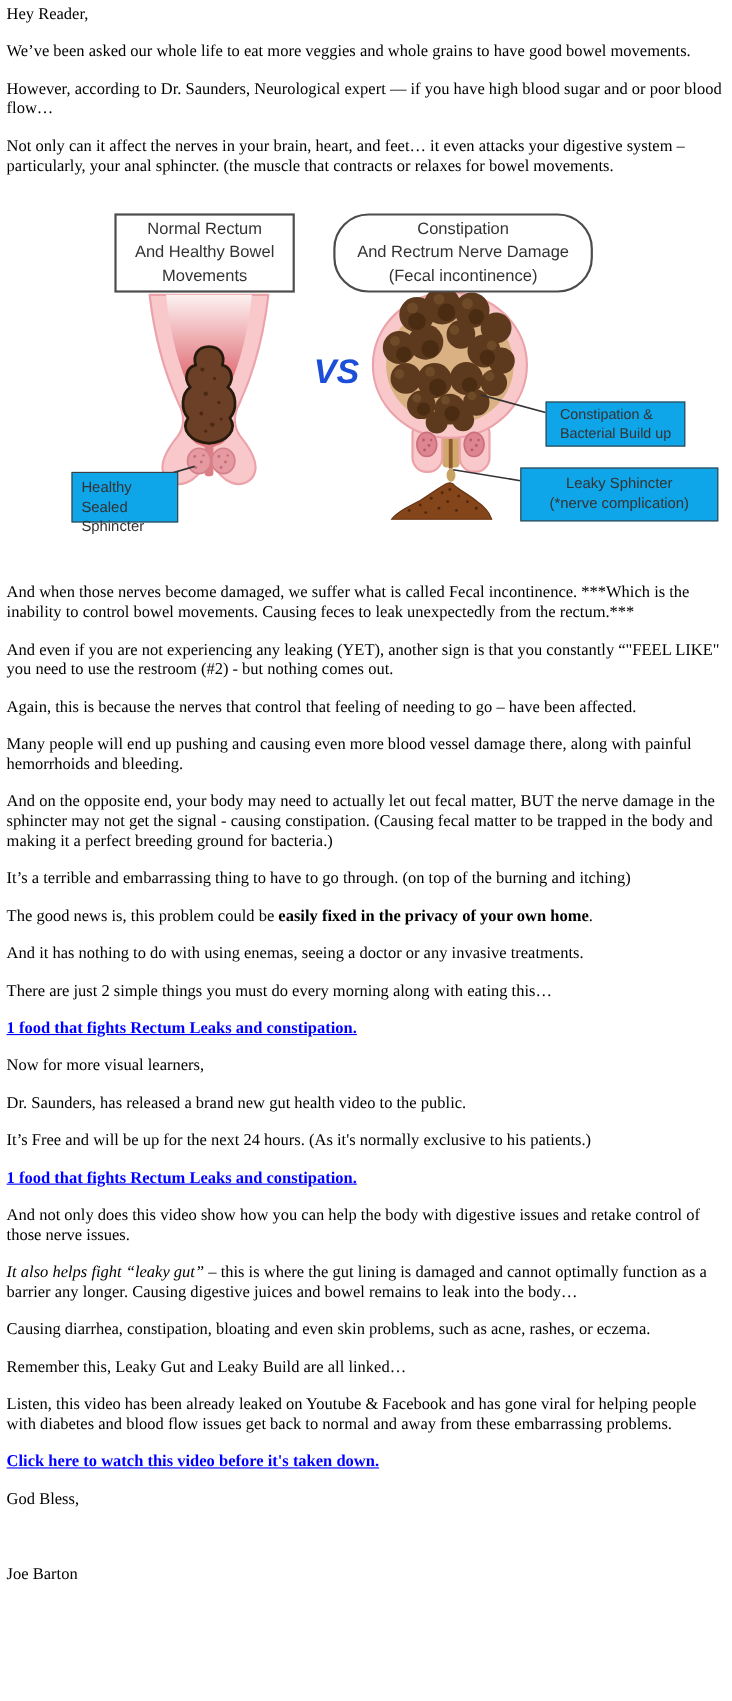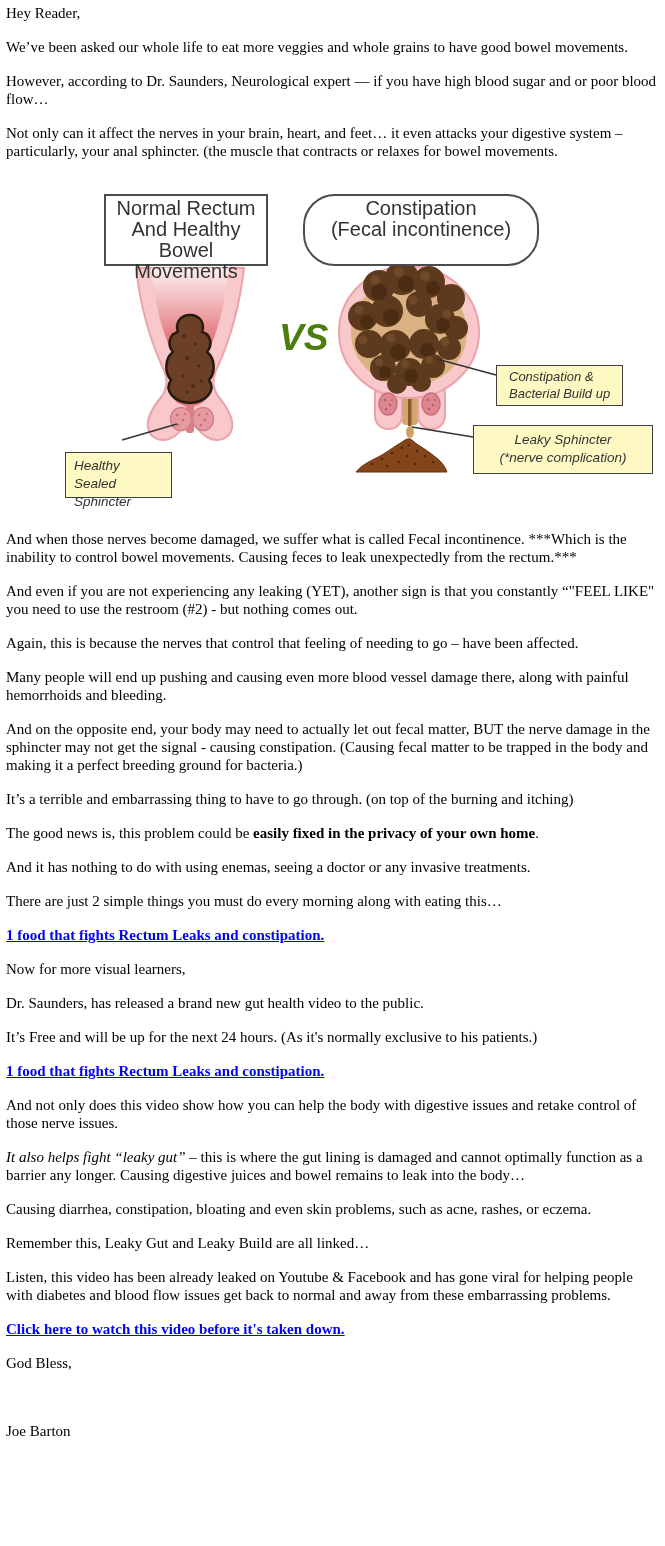--- a/index.html
+++ b/index.html
@@ -6,28 +6,28 @@
   body{font-family:"Liberation Serif","DejaVu Serif",serif;font-size:15px;line-height:18px;}
   .email{width:665px;box-sizing:border-box;padding:4px 6px 10px 6px;}
   .email p{margin:16px 0 0 0;}
   [data-list="intro"] p:first-child{margin-top:0;}
   a.doc-link{color:#0000ff;font-weight:bold;text-decoration:underline;cursor:pointer;}
   
   figure.diagram{position:relative;width:606px;height:338px;margin:16px 0 0 51px;padding:0;background:#ffffff;}
   figure.diagram svg{position:absolute;left:0;top:0;}
   .tbox{position:absolute;background:#fff;border:2px solid #4c4c4c;box-sizing:border-box;
         font-family:"Liberation Sans","DejaVu Sans",sans-serif;color:#333;text-align:center;
-        font-size:20px;line-height:21px;padding-top:2px;}
-  .cbox{position:absolute;background:#fef9c3;border:1.5px solid #3f3f3f;box-sizing:border-box;
+        font-size:15px;line-height:21px;padding-top:2px;}
+  .cbox{position:absolute;background:#0ea5e9;border:1.5px solid #3f3f3f;box-sizing:border-box;
         font-family:"Liberation Sans","DejaVu Sans",sans-serif;color:#333;
-        font-size:13.5px;line-height:18px;font-style:italic;}
+        font-size:13.5px;line-height:18px;}
   .cbox.centered{text-align:center;}
-  #vs-label{position:absolute;left:222px;top:147px;width:54px;
+  #vs-label{position:absolute;left:222px;top:147px;width:54px;text-align:center;
         font-family:"Liberation Sans","DejaVu Sans",sans-serif;font-weight:bold;font-style:italic;
-        font-size:37px;line-height:30px;color:#4d7c0f;}
+        font-size:31px;line-height:30px;color:#1d4ed8;}
 </style>
 </head>
 <body>
 
 <div class="email">
 
   <div data-list="intro">
       <p><span>Hey Reader,</span></p>
       <p><span>We’ve been asked our whole life to eat more veggies and whole grains to have good bowel movements.</span></p>
       <p><span>However, according to Dr. Saunders, Neurological expert — if you have high blood sugar and or poor blood flow…</span></p>
@@ -179,26 +179,27 @@
     </svg>
 
     <div class="tbox" style="left:47px;top:18px;width:164px;height:72px;">
       <div>Normal Rectum</div>
       <div>And Healthy Bowel</div>
       <div>Movements</div>
     </div>
 
     <div class="tbox" style="left:246px;top:18px;width:236px;height:72px;border-radius:32px;">
       <div>Constipation</div>
+      <div>And Rectrum Nerve Damage</div>
       <div>(Fecal incontinence)</div>
     </div>
 
     <div id="vs-label">VS</div>
 
-    <div class="cbox" style="left:8px;top:276px;width:107px;height:46px;padding:4px 12px 0 8px;">
+    <div class="cbox" style="left:8px;top:253px;width:97px;height:46px;padding:4px 12px 0 8px;">
       <div>Healthy Sealed</div>
       <div>Sphincter</div>
     </div>
 
     <div class="cbox" style="left:439px;top:189px;width:127px;height:41px;padding:2px 0 0 12px;font-size:13px;line-height:17px;">
       <div>Constipation &amp;</div>
       <div>Bacterial Build up</div>
     </div>
 
     <div class="cbox centered" style="left:416px;top:249px;width:180px;height:49px;padding-top:5px;">

